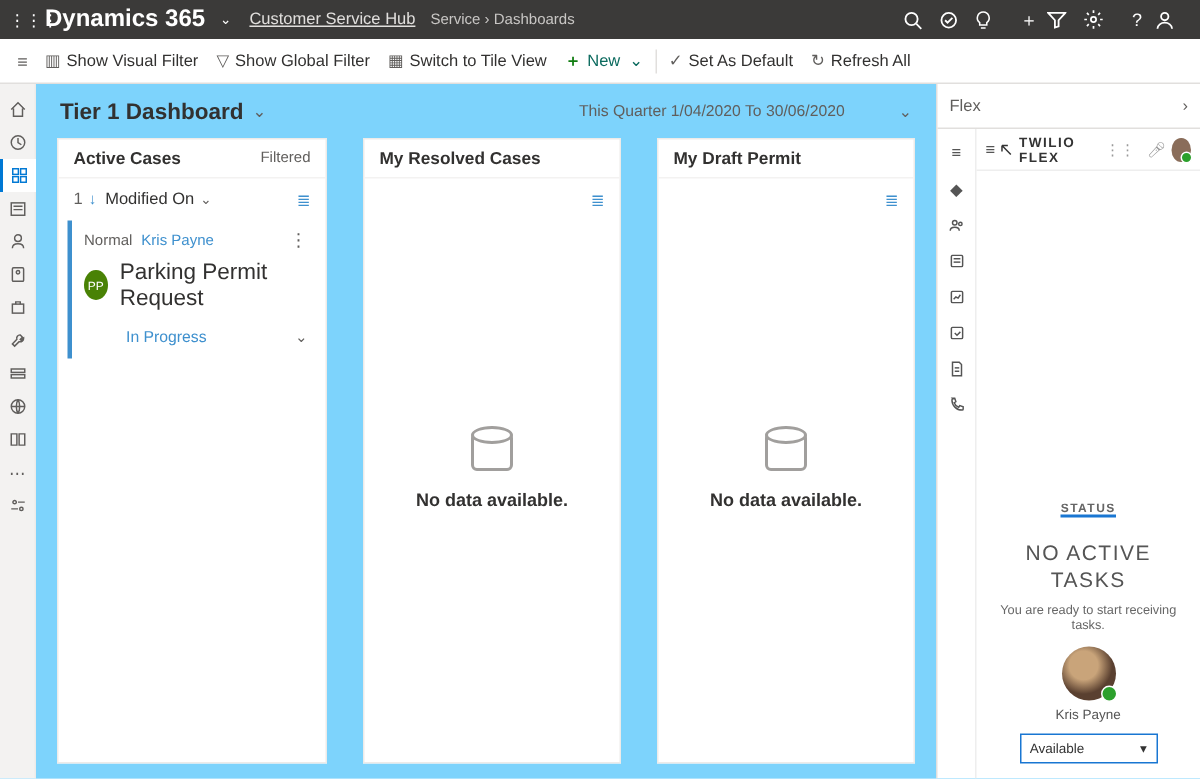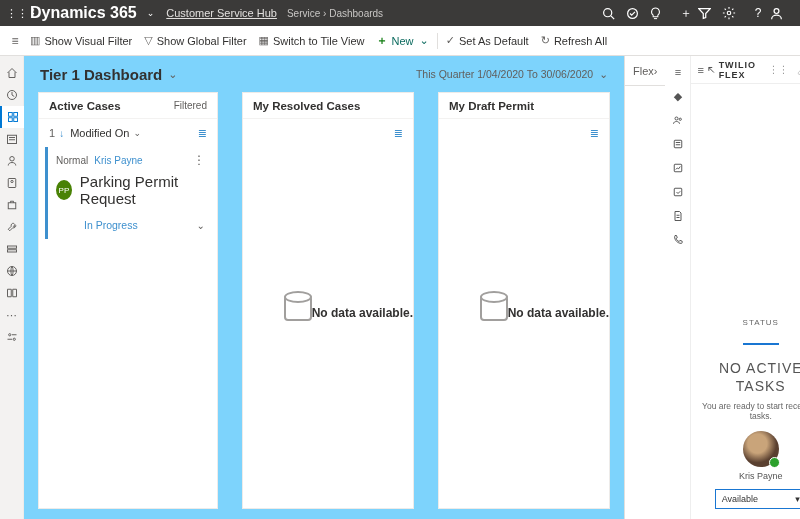--- a/index.html
+++ b/index.html
@@ -21,21 +21,21 @@
 .cmdbar .sep { width: 1px; height: 16px; background: #e1dfdd; margin: 0 2px; }
 .main { display: flex; height: calc(519px - 56px); }
 .leftnav { width: 24px; background: #f3f2f1; border-right: 1px solid #edebe9; display: flex; flex-direction: column; align-items: center; padding-top: 6px; }
 .leftnav .ni { width: 24px; height: 22px; display: flex; align-items: center; justify-content: center; color: #605e5c; font-size: 11px; cursor: pointer; }
 .leftnav .ni.active { border-left: 2px solid #0078d4; background: #fff; color: #0078d4; }
 .content { flex: 1; background: #7dd3fc; display: flex; flex-direction: column; min-width: 0; }
 .titlebar { height: 36px; display: flex; align-items: center; padding: 0 16px; }
 .titlebar .title { font-size: 15px; font-weight: 600; color: #323130; }
 .titlebar .chev2 { font-size: 11px; margin-left: 6px; color: #605e5c; }
 .titlebar .spacer { flex: 1; }
-.titlebar .range { font-size: 10.5px; color: #605e5c; display: flex; align-items: center; }
+.titlebar .range { font-size: 10.5px; color: #605e5c; display: flex; align-items: center; gap: 30px; }
 .cards { flex: 1; display: flex; gap: 24px; padding: 0 14px 10px 14px; min-height: 0; }
 .card { background: #fff; border: 1px solid #edebe9; display: flex; flex-direction: column; min-width: 0; }
 .card.c1 { flex: 0 0 180px; }
 .card.c2, .card.c3 { flex: 1; }
 .card-head { height: 26px; display: flex; align-items: center; padding: 0 10px; border-bottom: 1px solid #f3f2f1; }
 .card-head .ct { font-size: 11.5px; font-weight: 600; color: #323130; }
 .card-head .spacer { flex: 1; }
 .card-head .filt { font-size: 10px; color: #605e5c; }
 .card-sub { height: 28px; display: flex; align-items: center; padding: 0 10px; justify-content: space-between; }
 .card-sub .sortgrp { display: flex; align-items: center; font-size: 11px; color: #323130; }
@@ -47,39 +47,39 @@
 .case .row1 { display: flex; align-items: center; font-size: 10px; color: #605e5c; }
 .case .row1 .nm { margin-right: 6px; }
 .case .row1 .who { color: #3e90ce; }
 .case .row1 .dots { margin-left: auto; font-size: 12px; cursor: pointer; }
 .case .row2 { display: flex; align-items: center; margin-top: 6px; }
 .case .av { width: 20px; height: 20px; border-radius: 50%; background: #498205; color: #fff; font-size: 8px; display: flex; align-items: center; justify-content: center; margin-right: 8px; }
 .case .tt { font-size: 15px; color: #323130; }
 .case .row3 { display: flex; align-items: center; margin-top: 12px; }
 .case .st { font-size: 10.5px; color: #3e90ce; margin-left: 28px; }
 .case .exp { margin-left: auto; font-size: 10px; color: #605e5c; }
-.empty { flex: 1; display: flex; flex-direction: row; align-items: center; justify-content: flex-end; padding-bottom: 30px; color: #605e5c; }
+.empty { flex: 1; display: flex; flex-direction: column; align-items: center; justify-content: center; padding-bottom: 30px; color: #605e5c; }
 .empty .db { width: 28px; height: 28px; border: 2px solid #a19f9d; border-radius: 6px 6px 4px 4px; position: relative; margin-bottom: 12px; }
 .empty .db::before { content: ""; position: absolute; top: -4px; left: -2px; right: -2px; height: 8px; border: 2px solid #a19f9d; border-radius: 50%; background: #fff; }
 .empty .msg { font-size: 12px; font-weight: 600; color: #323130; }
-.rightpanel { width: 176px; border-left: 1px solid #e1dfdd; display: flex; }
+.rightpanel { width: 176px; border-left: 1px solid #e1dfdd; display: flex; flex-direction: column; }
 .flexhead { height: 30px; display: flex; align-items: center; padding: 0 8px; border-bottom: 1px solid #e1dfdd; font-size: 11px; color: #605e5c; justify-content: space-between; }
 .flexbody { flex: 1; display: flex; }
 .flexnav { width: 26px; border-right: 1px solid #eee; display: flex; flex-direction: column; align-items: center; padding-top: 4px; }
 .flexnav .fi { width: 26px; height: 24px; display: flex; align-items: center; justify-content: center; color: #555; font-size: 11px; cursor: pointer; }
 .flexmain { flex: 1; display: flex; flex-direction: column; }
 .twiliobar { height: 28px; display: flex; align-items: center; padding: 0 6px; border-bottom: 1px solid #eee; }
 .twiliobar .hb2 { font-size: 11px; color: #555; margin-right: 4px; }
 .twiliobar .tlogo { font-size: 9px; letter-spacing: 1px; font-weight: 600; color: #333; }
 .twiliobar .spacer { flex: 1; }
 .twiliobar .mic { color: #999; font-size: 10px; margin: 0 4px; }
 .twiliobar .avimg { width: 16px; height: 16px; border-radius: 50%; background: #8a6d5a; position: relative; }
 .twiliobar .avimg::after { content: ""; position: absolute; right: -1px; bottom: -1px; width: 6px; height: 6px; background: #2ca02c; border: 1px solid #fff; border-radius: 50%; }
 .flexcontent { flex: 1; display: flex; flex-direction: column; align-items: center; justify-content: flex-end; padding: 10px 6px; text-align: center; }
-.statuslbl { font-size: 8px; letter-spacing: 1px; color: #666; border-bottom: 2px solid #1976d2; padding-bottom: 16px; margin-bottom: 14px; }
+.statuslbl { font-size: 8px; letter-spacing: 1px; color: #666; border-bottom: 2px solid #1976d2; padding-bottom: 0; margin-bottom: 14px; font-weight: bold; }
 .noact { font-size: 14px; letter-spacing: 1px; color: #555; line-height: 1.3; }
 .ready { font-size: 8.5px; color: #666; margin-top: 6px; }
 .bigav { width: 36px; height: 36px; border-radius: 50%; background: radial-gradient(circle at 40% 35%, #c9a47a 0 30%, #5a4030 60%); margin-top: 10px; position: relative; }
 .bigav::after { content: ""; position: absolute; right: -1px; bottom: -1px; width: 9px; height: 9px; background: #2ca02c; border: 1.5px solid #fff; border-radius: 50%; }
 .uname { font-size: 9px; color: #555; margin-top: 4px; }
 .statussel { margin-top: 8px; border: 1px solid #1976d2; width: 92px; height: 20px; display: flex; align-items: center; justify-content: space-between; padding: 0 6px; font-size: 9px; color: #333; cursor: pointer; }
 svg { display: block; }
 </style>
 </head>
 <body>

